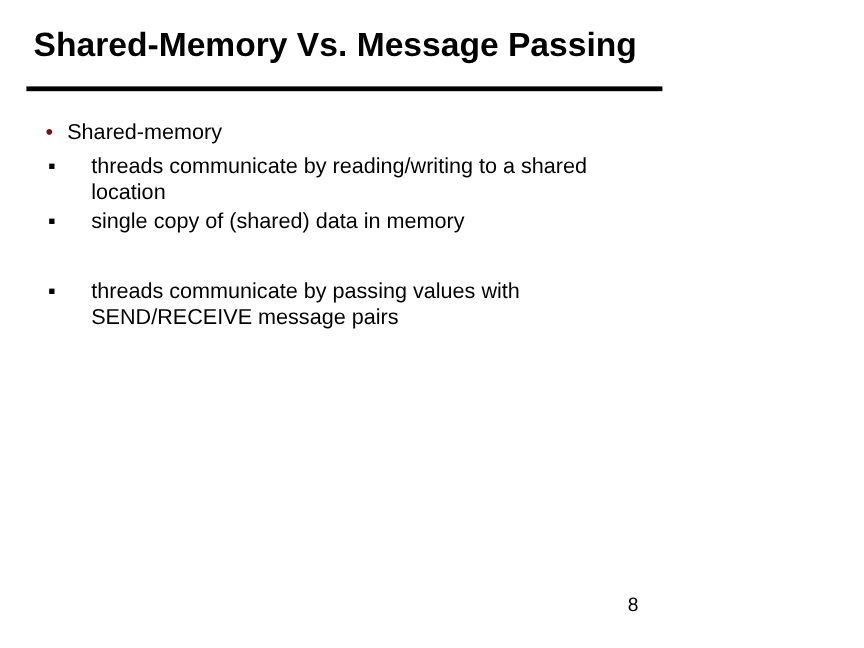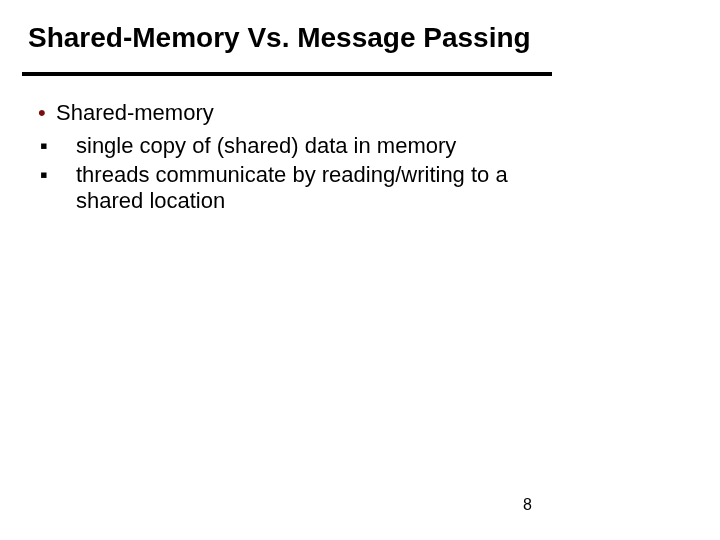--- a/index.html
+++ b/index.html
@@ -31,21 +31,21 @@
     right: 22px;
     top: 64px;
     border: 0;
     border-top: 4px solid #000;
   }
   .content {
     position: absolute;
     left: 38px;
     top: 100px;
     right: 40px;
-    font-size: 22px;
+    font-size: 18px;
     color: #000;
     line-height: 1.22;
   }
   .l1 {
     margin-bottom: 6px;
   }
   .l1-bullet {
     color: #7a0f0f;
     display: inline-block;
     width: 18px;
@@ -77,25 +77,28 @@
 
   <div class="title">Shared-Memory Vs. Message Passing</div>
   <hr class="title-rule">
 
   <div class="content">
 
     <div class="l1">
       <span class="l1-bullet">•</span><span>Shared-memory</span>
     </div>
     <div class="l2">
-      <span class="l2-bullet">▪</span><span>single copy of (shared) data in memory</span>
+      <span class="l2-bullet">▪</span><span>threads communicate by reading/writing to a shared location</span>
     </div>
     <div class="l2">
-      <span class="l2-bullet">▪</span><span>threads communicate by reading/writing to a shared location</span>
+      <span class="l2-bullet">▪</span><span>single copy of (shared) data in memory</span>
     </div>
 
     <div class="group-gap"></div>
 
+    <div class="l2">
+      <span class="l2-bullet">▪</span><span>threads communicate by passing values with SEND/RECEIVE message pairs</span>
+    </div>
 
   </div>
 
   <div class="page-num">8</div>
 </div>
 
 </body></html>

